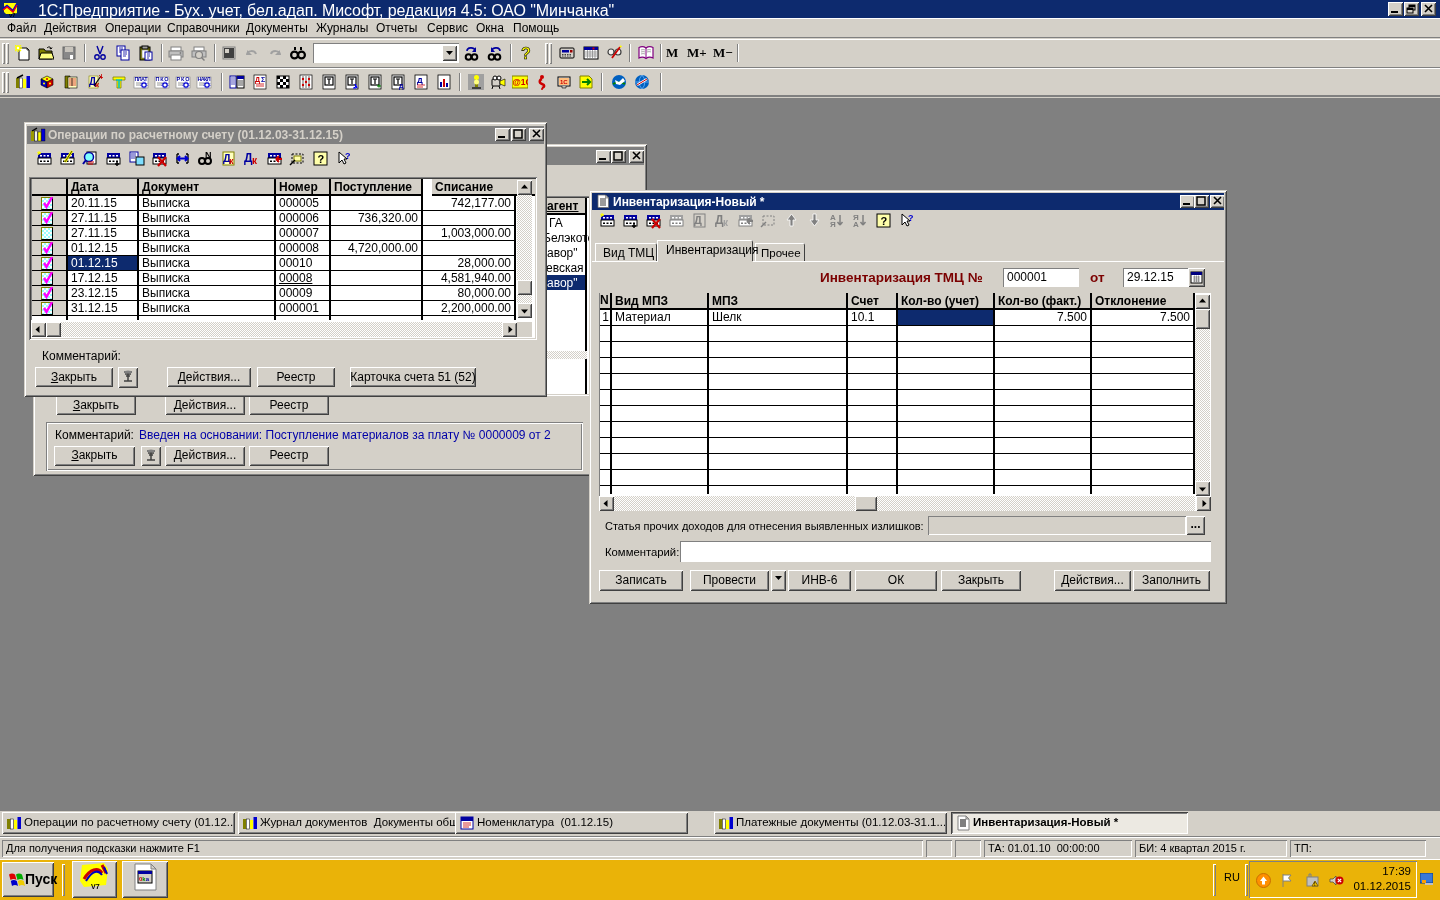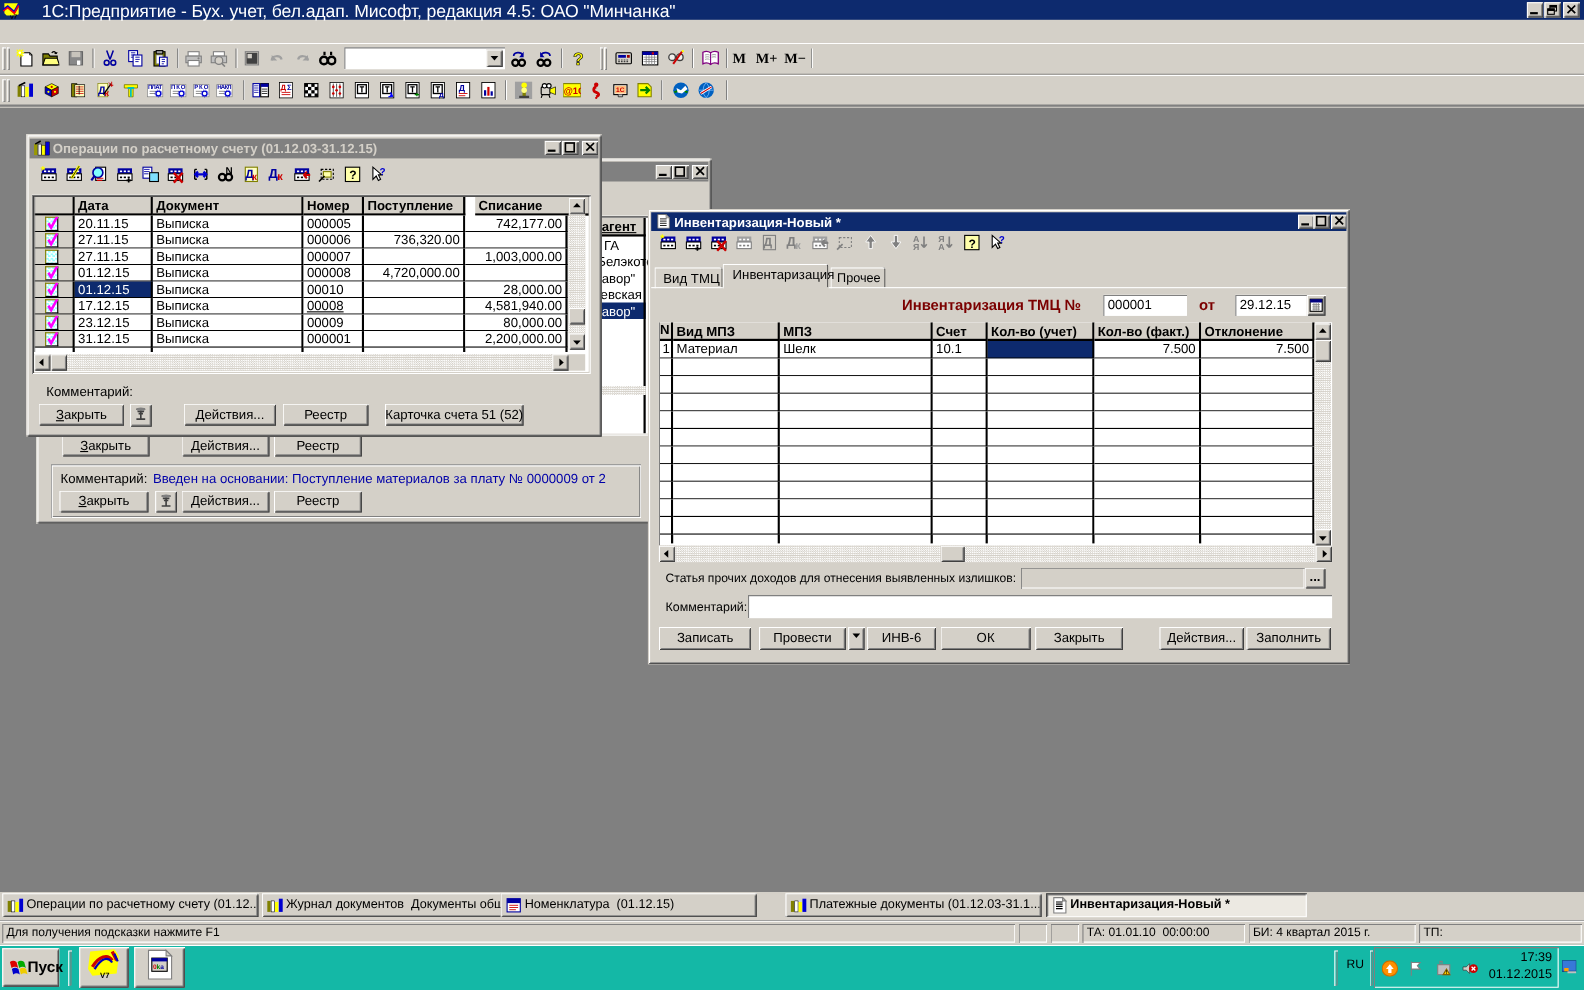--- a/index.html
+++ b/index.html
@@ -36,21 +36,21 @@
 .strack { position:absolute; background:#d4d0c8; background-image:repeating-conic-gradient(#fff 0 25%, #d4d0c8 0 50%); background-size:2px 2px; }
 
 .pbtn { position:absolute; background:#d4d0c8; box-shadow: inset 1px 1px #fff, inset -1px -1px #404040, inset 2px 2px #d4d0c8, inset -2px -2px #808080; text-align:center; font-size:12px; }
 
 #mdibar { position:absolute; left:0; top:811px; width:1440px; height:25px; background:#d4d0c8; }
 .mdib { position:absolute; top:1px; height:22px; background:#d4d0c8; box-shadow: inset 1px 1px #fff, inset -1px -1px #404040, inset 2px 2px #d4d0c8, inset -2px -2px #808080; font-size:12px; overflow:hidden; white-space:nowrap; }
 .mdib .lab { position:absolute; left:22px; top:4px; right:2px; overflow:hidden; font-size:11.5px; }
 .mdib svg { position:absolute; left:4px; top:3px; }
 #statusbar { position:absolute; left:0; top:836px; width:1440px; height:23px; background:#d4d0c8; box-shadow: inset 0 1px #808080, inset 0 2px #fff; }
 .sfield { position:absolute; top:4px; height:17px; box-shadow: inset 1px 1px #808080, inset -1px -1px #fff; font-size:11px; padding:2px 4px; overflow:hidden; white-space:nowrap; }
-#taskbar { position:absolute; left:0; top:859px; width:1440px; height:41px; background:#14b8a6; box-shadow: inset 0 1px #fff; }
+#taskbar { position:absolute; left:0; top:859px; width:1440px; height:41px; background:#eab308; box-shadow: inset 0 1px #fff; }
 
 .w1c { position:absolute; height:15px; font-size:12px; padding:0 3px; border-right:2px solid #000; border-bottom:1px solid #000; overflow:hidden; white-space:nowrap; background:#fff; }
 .w1h { position:absolute; height:17px; font-size:12px; font-weight:bold; padding:1px 3px 0; border-right:2px solid #000; border-bottom:2px solid #000; overflow:hidden; white-space:nowrap; background:#d4d0c8; }
 .num { text-align:right; }
 .w1i { background:#d4d0c8; }
 .ricon { position:absolute; left:10px; width:12px; height:13px; background:repeating-conic-gradient(#9ff 0 25%, #fff 0 50%); background-size:4px 4px; border:1px solid #808000; border-right-color:#000; border-bottom-color:#000; }
 .sel { background:#0d2a6e; color:#fff; }
 .wtool { position:absolute; width:17px; height:17px; }
 </style>
 </head>
@@ -77,20 +77,32 @@
           <rect x="5" y="3" width="6" height="2" fill="#000"></rect>
           <rect x="3" y="6" width="6" height="5" fill="#d4d0c8" stroke="#000"></rect>
           <rect x="3" y="6" width="6" height="2" fill="#000"></rect>
         </svg>
       </div>
     <div class="capbtn" style="left:1421px;">
         <svg width="15" height="14">
           <path d="M4 3 L11 10 M11 3 L4 10" stroke="#000" stroke-width="1.6"></path>
         </svg>
       </div>
+  </div>
+  <div id="menubar">
+    <div class="mitem" style="left:7px;">Файл</div>
+    <div class="mitem" style="left:44px;">Действия</div>
+    <div class="mitem" style="left:105px;">Операции</div>
+    <div class="mitem" style="left:167px;">Справочники</div>
+    <div class="mitem" style="left:246px;">Документы</div>
+    <div class="mitem" style="left:316px;">Журналы</div>
+    <div class="mitem" style="left:376px;">Отчеты</div>
+    <div class="mitem" style="left:427px;">Сервис</div>
+    <div class="mitem" style="left:476px;">Окна</div>
+    <div class="mitem" style="left:513px;">Помощь</div>
   </div>
   <div id="tb1">
       <div class="grip" style="left:2px;top:4px;"></div>
       <div class="grip" style="left:6px;top:4px;"></div>
       <div class="tbi" style="left:13px;top:4px;width:20px;">
         <svg width="16" height="16" viewBox="0 0 16 16">
           <path d="M4 3 h8 l2 2 v10 h-10 z" fill="#fff" stroke="#000"></path>
           <path d="M12 3 l2 2 h-2 z" fill="#d4d0c8" stroke="#000" stroke-width=".7"></path>
           <path d="M0 0 l6 6 M6 0 l-6 6 M3 -1 v8 M-1 3 h8" stroke="#ff0" stroke-width="1.4"></path>
           <circle cx="3" cy="3" r="1.2" fill="#fff"></circle>
@@ -1110,21 +1122,21 @@
         </svg>
         <div class="lab">Инвентаризация-Новый *</div>
       </div>
     </div>
   <div id="statusbar">
     <div class="sfield" style="left:2px; width:921px;">Для получения подсказки нажмите F1</div>
     <div class="sfield" style="left:926px; width:26px;"></div>
     <div class="sfield" style="left:955px; width:26px;"></div>
     <div class="sfield" style="left:984px; width:148px;">ТА: 01.01.10&nbsp; 00:00:00</div>
     <div class="sfield" style="left:1135px; width:152px;">БИ: 4 квартал 2015 г.</div>
-    <div class="sfield" style="left:1290px; width:148px;">ТП:</div>
+    <div class="sfield" style="left:1290px; width:136px;">ТП:</div>
   </div>
   <div id="taskbar">
       <div class="pbtn" style="left:2px;top:3px;width:52px;height:35px;">
         <span style="position:absolute;left:3px;top:6px;width:22px;height:22px;"><svg width="21" height="21" viewBox="0 0 21 21">
             <path d="M2 6 C4 4 6 4 8 5.5 C10 7 12 7 14 5.5 L16 5 L18 13 C16 14.5 14 14.5 12 13 C10 11.5 8 11.5 6 13 L4 13.5 Z" fill="#000" opacity="0"></path>
             <path d="M3 6.5 C5 5 7 5 9 6.5 L10.5 12 C8.5 10.5 6.5 10.5 4.5 12 Z" fill="#d00"></path>
             <path d="M10 6.5 C12 5 14 5 16 6.5 L17.5 12 C15.5 10.5 13.5 10.5 11.5 12 Z" fill="#0a0"></path>
             <path d="M4.8 13 C6.8 11.5 8.8 11.5 10.8 13 L12 18 C10 16.5 8 16.5 6 18 Z" fill="#00c"></path>
             <path d="M11.8 13 C13.8 11.5 15.8 11.5 17.8 13 L19 18 C17 16.5 15 16.5 13 18 Z" fill="#ec0"></path>
           </svg></span>

